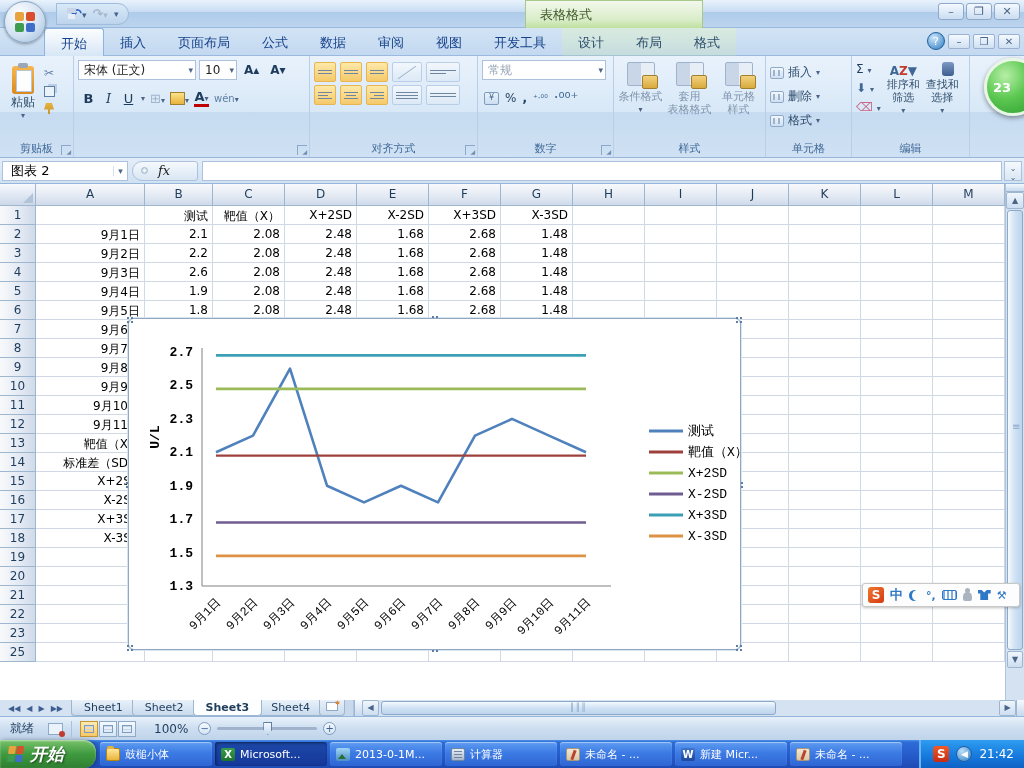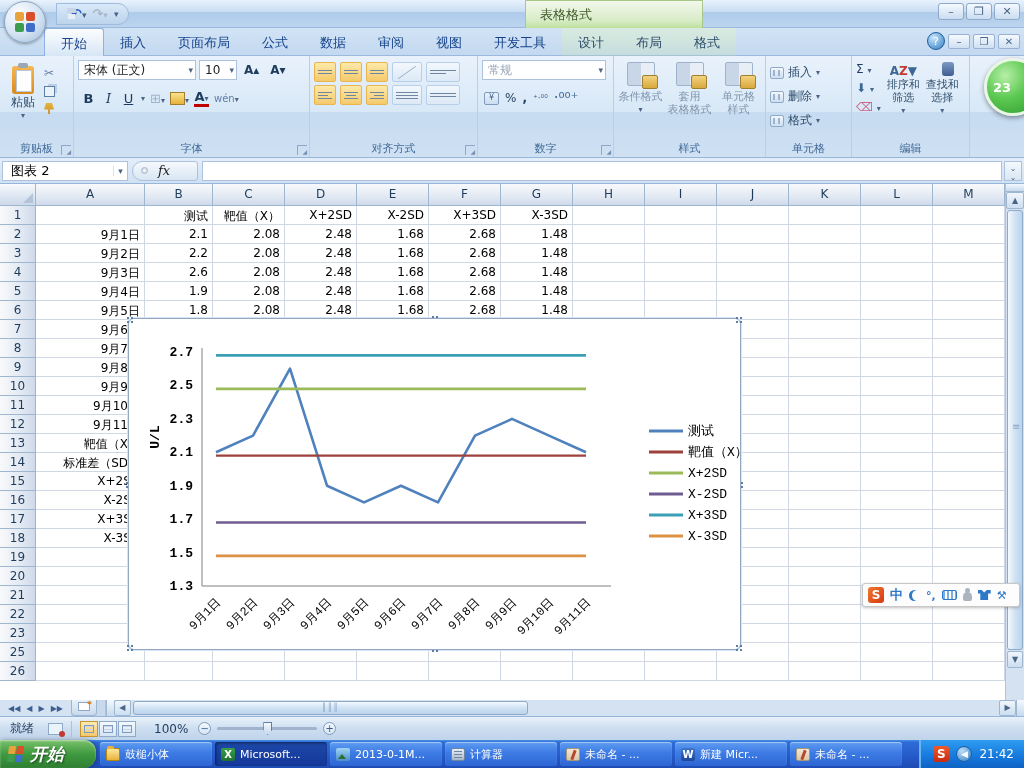--- a/index.html
+++ b/index.html
@@ -338,21 +338,20 @@
       <div class="font-row2">
         <span class="fbtn" style="font-weight:bold">B</span>
         <span class="fbtn" style="font-style:italic;font-family:'DejaVu Serif',serif">I</span>
         <span class="fbtn" style="text-decoration:underline">U</span>
         <span class="caret-s">▾</span>
         <span class="fbtn" style="color:#9FB4CC">⊞<small>▾</small></span>
         <span class="fbtn"><span class="fill-ic"></span><small>▾</small></span>
         <span class="fbtn fcolor">A<small>▾</small></span>
         <span class="fbtn" style="font-size:10px;color:#5E7EA4"><span>wén</span><small>▾</small></span>
       </div>
-      <div class="rgroup-label">字体</div>
       <div class="dlg-launcher"></div>
     </div>
 
     <div class="rgroup g-align">
       <div class="align-grid">
         <div class="abtn">
             <i></i>
             <i></i>
           </div>
         <div class="abtn">
@@ -872,36 +871,20 @@
         <div class="gcell" style="width: 72px;"></div>
         <div class="gcell" style="width: 72px;"></div>
         <div class="gcell" style="width: 72px;"></div>
         <div class="gcell" style="width: 72px;"></div>
         <div class="gcell" style="width: 72px;"></div>
         <div class="gcell" style="width: 72px;"></div>
         <div class="gcell" style="width: 72px;"></div>
       </div>
       <div class="grow">
         <div class="rhcell">25</div>
-        <div class="gcell" style="width: 109px;"></div>
-        <div class="gcell" style="width: 68px;"></div>
-        <div class="gcell" style="width: 72px;"></div>
-        <div class="gcell" style="width: 72px;"></div>
-        <div class="gcell" style="width: 72px;"></div>
-        <div class="gcell" style="width: 72px;"></div>
-        <div class="gcell" style="width: 72px;"></div>
-        <div class="gcell" style="width: 72px;"></div>
-        <div class="gcell" style="width: 72px;"></div>
-        <div class="gcell" style="width: 72px;"></div>
-        <div class="gcell" style="width: 72px;"></div>
-        <div class="gcell" style="width: 72px;"></div>
-        <div class="gcell" style="width: 72px;"></div>
-      </div>
-      <div class="grow">
-        <div class="rhcell">26</div>
         <div class="gcell" style="width: 109px;"></div>
         <div class="gcell" style="width: 68px;"></div>
         <div class="gcell" style="width: 72px;"></div>
         <div class="gcell" style="width: 72px;"></div>
         <div class="gcell" style="width: 72px;"></div>
         <div class="gcell" style="width: 72px;"></div>
         <div class="gcell" style="width: 72px;"></div>
         <div class="gcell" style="width: 72px;"></div>
         <div class="gcell" style="width: 72px;"></div>
         <div class="gcell" style="width: 72px;"></div>
@@ -971,20 +954,26 @@
     <div class="handle h-se"></div>
   </div>
 
   <div class="sheetrow">
     <div class="tab-nav">
       <span class="tnav">◀◀</span>
       <span class="tnav">◀</span>
       <span class="tnav">▶</span>
       <span class="tnav">▶▶</span>
     </div>
+    <div id="sheet-tabs" style="display:flex">
+        <div class="stab">Sheet1</div>
+        <div class="stab">Sheet2</div>
+        <div class="stab active">Sheet3</div>
+        <div class="stab">Sheet4</div>
+      </div>
     <div class="stab insert"><span class="ws-ic"></span></div>
     <div class="hscroll">
       <div class="hsplit"></div>
       <div class="hsbtn">◀</div>
       <div class="hthumb">║║║</div>
       <div class="hspacer"></div>
       <div class="hsbtn">▶</div>
       <div class="hsplit"></div>
     </div>
   </div>

